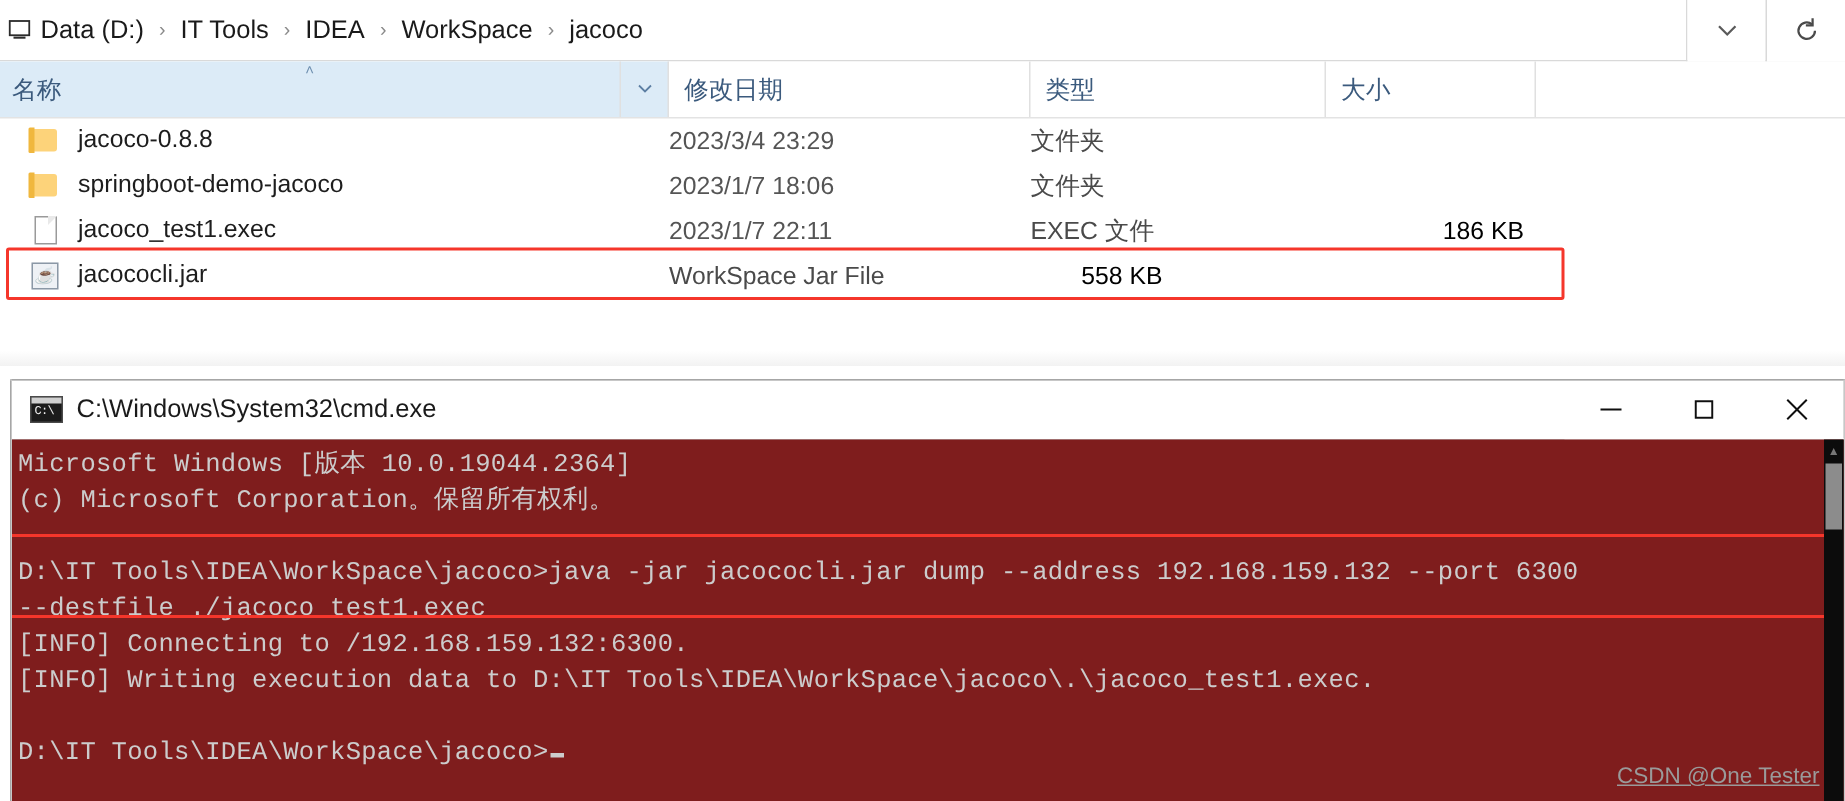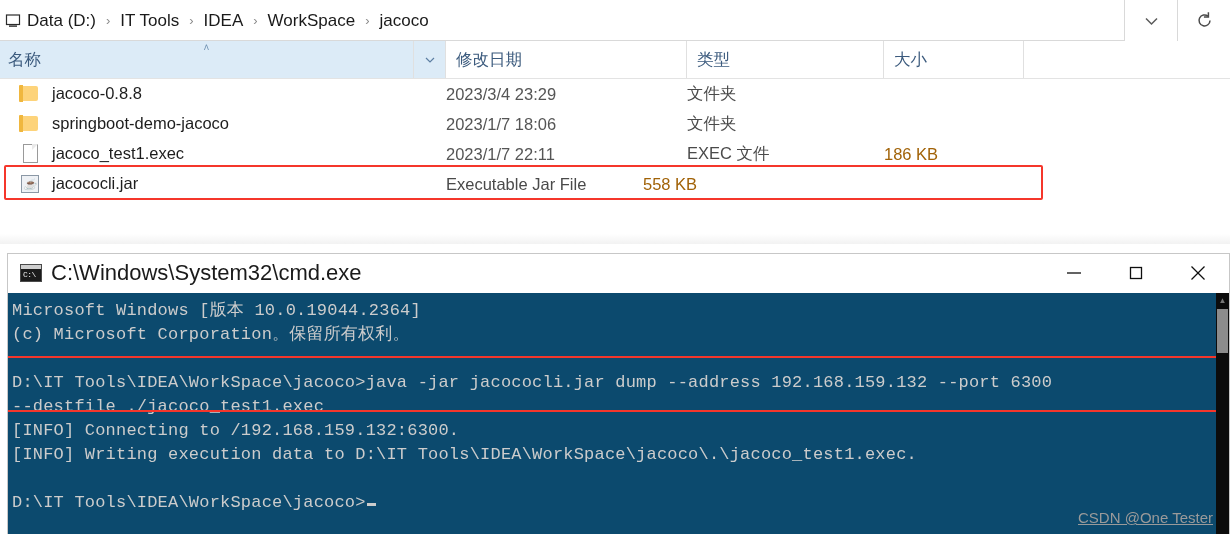--- a/index.html
+++ b/index.html
@@ -15,21 +15,21 @@
   .explorer {
     position: absolute; left: 0; top: 0; width: 1230px; height: 244px;
     background: #ffffff;
   }
 
   
   .addressbar {
     position: absolute; left: 0; top: 0; width: 1230px; height: 41px;
     background: #ffffff;
     border-bottom: 1px solid #d9d9d9;
-    display: flex; align-items: flex-start;
+    display: flex; align-items: center;
   }
   .addr-left {
     display: flex; align-items: center; height: 41px;
     padding-left: 2px; flex: 1; min-width: 0;
   }
   .addr-icon {
     width: 22px; height: 24px; flex: 0 0 22px;
     display: flex; align-items: center; justify-content: center;
     font-size: 17px; color: #2b2b2b; line-height: 1;
     margin-right: 2px;
@@ -85,21 +85,21 @@
   .filelist { position: absolute; left: 0; top: 79px; width: 1230px; height: 148px; }
   .frow {
     position: relative; height: 30px;
     display: flex; align-items: center;
     font-size: 16.5px; color: #1d1d1d;
   }
   .fcell { white-space: nowrap; overflow: hidden; }
   .f-name { width: 446px; display: flex; padding-left: 18px; }
   .f-date { width: 241px; color: #555; }
   .f-type { width: 197px; color: #4a4a4a; }
-  .f-size { width: 140px; color: #a16207; text-align: left; padding-right: 8px; }
+  .f-size { width: 140px; color: #000000; text-align: right; padding-right: 8px; }
 
   .ficon { width: 24px; height: 20px; margin-right: 10px; flex: 0 0 24px;
            position: relative; }
   
   .ic-folder {
     position: absolute; left: 4px; top: 2px; width: 16px; height: 15px;
     background: #fdd37a; border-radius: 0 2px 2px 0;
   }
   .ic-folder:before {
     content: ""; position: absolute; left: -3px; top: -1px;
@@ -156,34 +156,34 @@
   .tb-icon:before {
     content: ""; position: absolute; left: 0; top: 0; right: 0; height: 4px;
     background: #cfcfcf;
   }
   .tb-icon span {
     position: absolute; left: 2px; top: 5px;
     font-size: 8px; color: #f0f0f0; font-family: "Liberation Mono", monospace;
     line-height: 9px; letter-spacing: -0.5px;
   }
   .tb-title {
-    font-size: 22px; color: #1a1a1a; white-space: nowrap;
+    font-size: 17px; color: #1a1a1a; white-space: nowrap;
   }
   .tb-spacer { flex: 1; }
   .tb-btn {
     width: 62px; height: 39px; display: flex;
     align-items: center; justify-content: center;
     background: #ffffff;
   }
   .tb-btn svg { display: block; }
 
   .console {
     position: relative;
     height: 241px;
-    background: #0c4a6e;
+    background: #7f1d1d;
     font-family: "Liberation Mono", monospace;
     font-size: 17px;
     color: #cccccc;
     padding: 6px 0 0 4px;
     overflow: hidden;
   }
   .cline {
     height: 24px; line-height: 24px; white-space: pre;
     letter-spacing: 0.2px;
   }
@@ -328,21 +328,21 @@
 
       <div class="frow">
         <div class="fcell f-name">
           <span class="ficon">
               <i class="ic-jar">
                 <span>☕</span>
               </i>
             </span>
           <span>jacococli.jar</span>
         </div>
-        <div class="fcell f-type">Executable Jar File</div>
+        <div class="fcell f-type">WorkSpace Jar File</div>
         <div class="fcell f-size">558 KB</div>
       </div>
     </div>
 
     <div class="annot-file"></div>
     <div class="explorer-bottom-fade"></div>
   </div>
 
   <div class="cmdwin">
 

